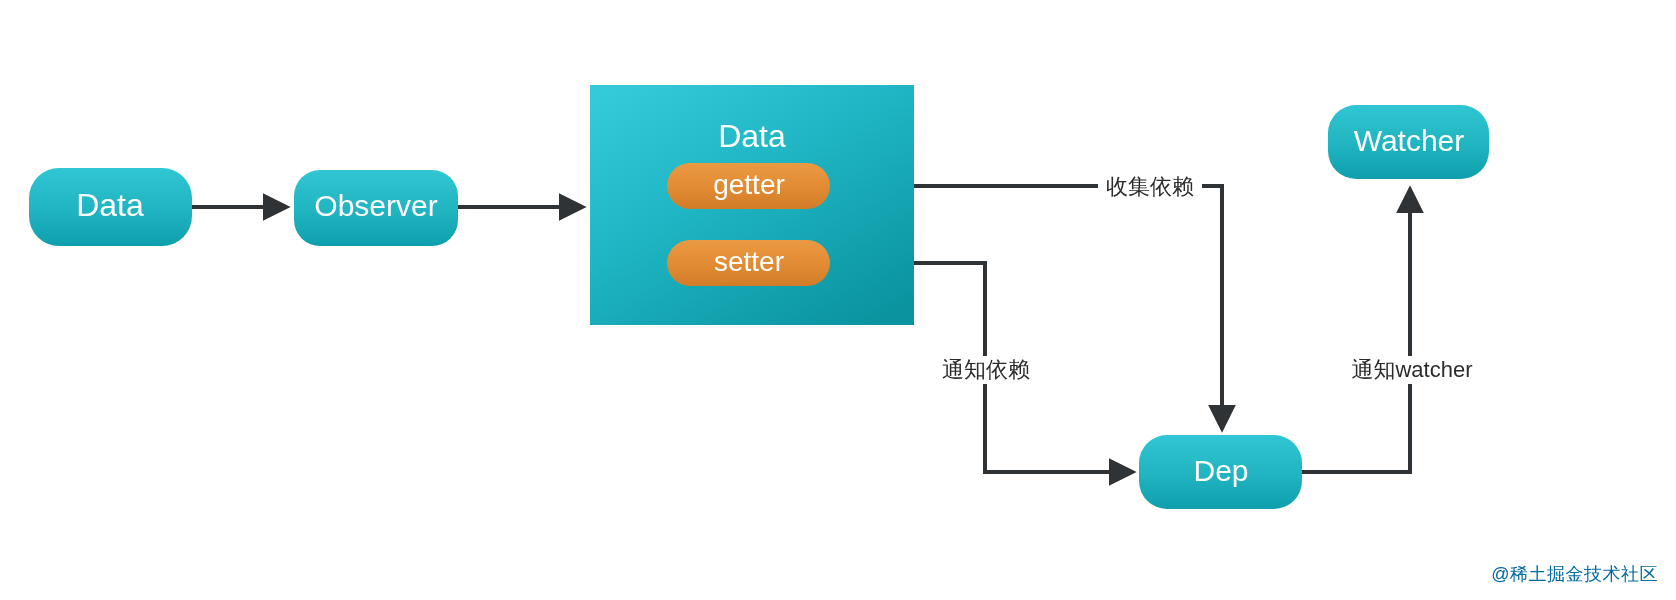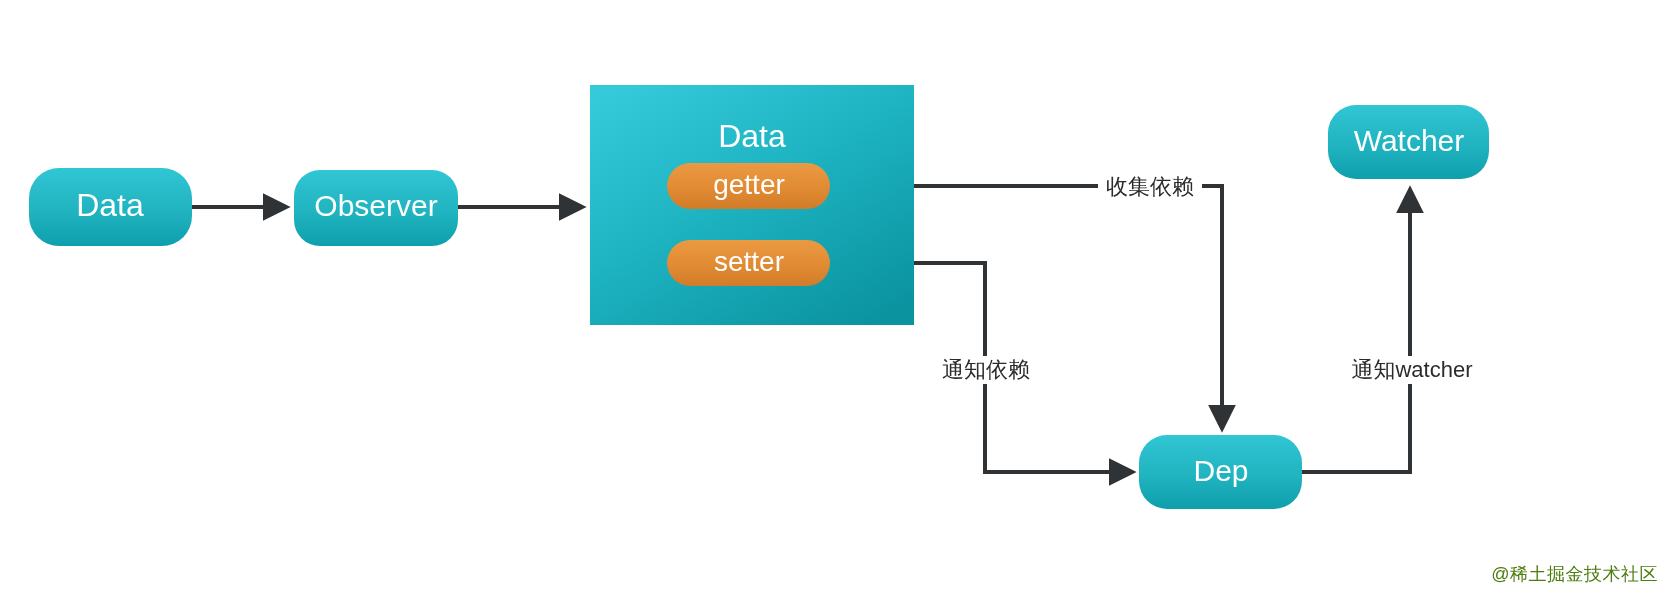--- a/index.html
+++ b/index.html
@@ -48,21 +48,21 @@
   }
   .label-bg {
     fill: #ffffff;
   }
   .watermark {
     position: absolute;
     right: 18px;
     bottom: 14px;
     font-family: "Liberation Sans", "DejaVu Sans", sans-serif;
     font-size: 18px;
-    color: #4d7c0f;
+    color: #0369a1;
     letter-spacing: 0.5px;
     user-select: none;
   }
 </style>
 </head>
 <body>
 
 <div id="canvas">
 
   <svg id="diagram-svg" viewBox="0 0 1676 600" xmlns="http://www.w3.org/2000/svg">

